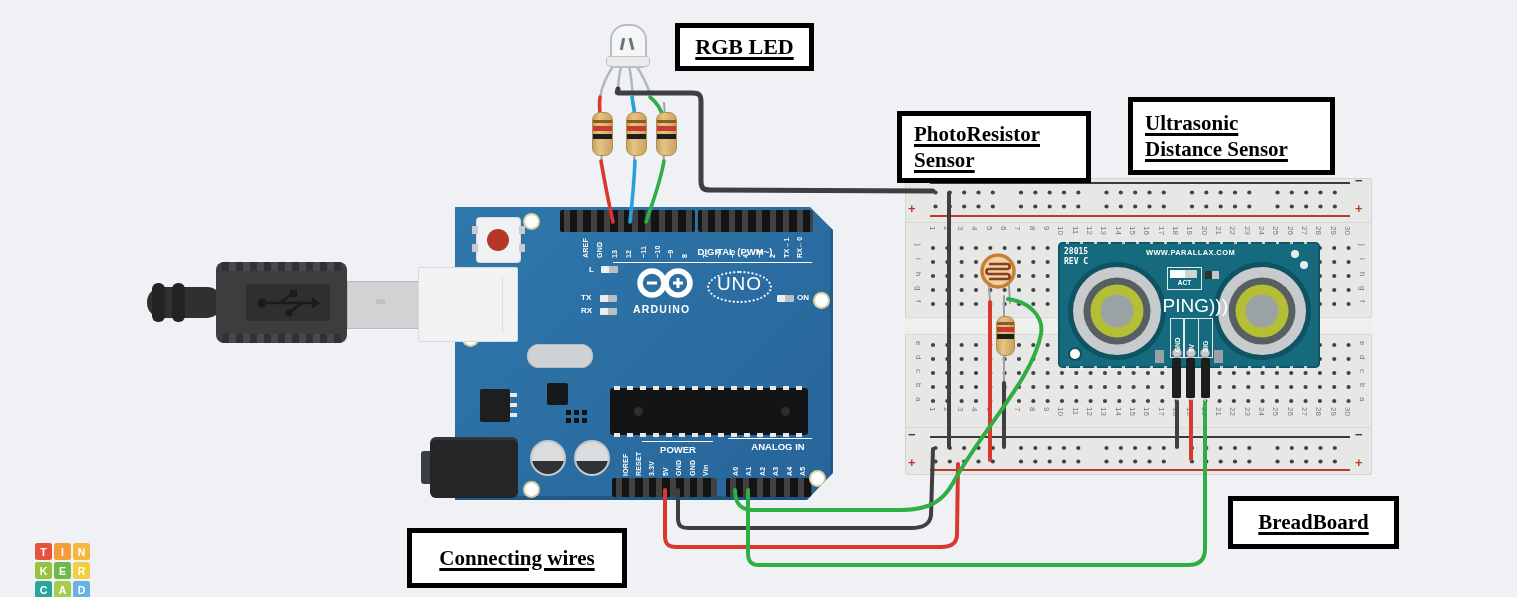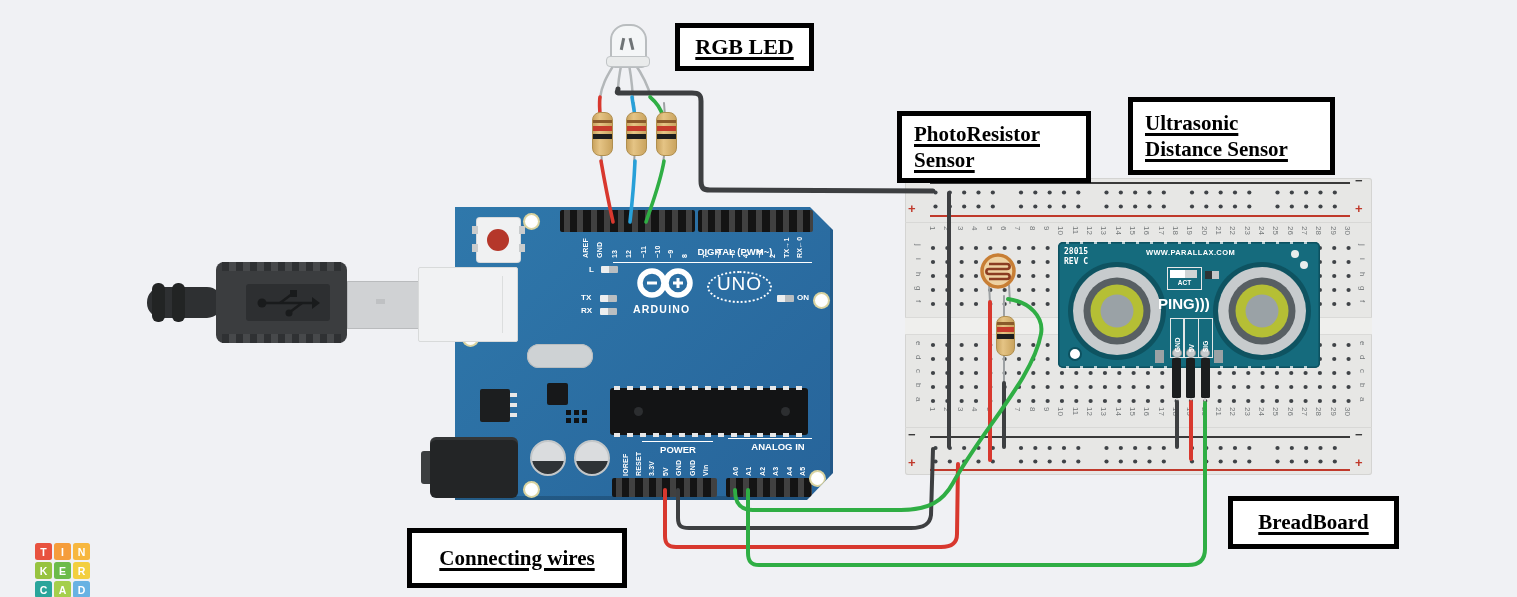--- a/index.html
+++ b/index.html
@@ -774,21 +774,21 @@
     <div class="abs" style="left:6px;top:5px;color:#fff;font-family:'DejaVu Sans Mono',monospace;font-weight:bold;font-size:8px;line-height:1.25">
       <div>28015</div>
       <div>REV C</div>
     </div>
     <div class="abs" style="left:80px;top:6px;width:105px;text-align:center;color:#fff;font-size:7.5px;font-weight:bold;letter-spacing:.4px">WWW.PARALLAX.COM</div>
     <div class="abs" style="left:109px;top:25px;width:33px;height:21px;border:1.2px solid #e8e8e8">
       <div class="abs" style="left:2px;top:2px;width:27px;height:8px;background:linear-gradient(90deg,#fff 0 55%,#cfd3d4 55%)"></div>
       <div class="abs" style="left:0;top:11px;width:33px;text-align:center;color:#fff;font-size:6.5px;font-weight:bold">ACT</div>
     </div>
     <div class="abs" style="left:147px;top:29px;width:14px;height:8px;background:linear-gradient(90deg,#2e3436 0 50%,#c3c7c9 50%)"></div>
-    <div class="abs" style="left:100px;top:53px;width:70px;text-align:left;color:#fff;font-size:15px;font-weight:bold;white-space:nowrap">PING)))</div>
+    <div class="abs" style="left:100px;top:53px;width:70px;text-align:right;color:#fff;font-size:19px;font-weight:normal;white-space:nowrap">PING)))</div>
     <div class="pinbox" style="left:111.6px;top:76px"></div>
     <div class="pinbox" style="left:126px;top:76px"></div>
     <div class="pinbox" style="left:140.4px;top:76px"></div>
     <div class="spad" style="left:113.6px;top:106px"></div>
     <div class="spad" style="left:127.9px;top:106px"></div>
     <div class="spad" style="left:142.3px;top:106px"></div>
     <div class="abs" style="left:97px;top:108px;width:9px;height:13px;background:#9aa2a5"></div>
     <div class="abs" style="left:156px;top:108px;width:9px;height:13px;background:#9aa2a5"></div>
     <div class="spin" style="left:114px;top:116px"></div>
     <div class="spin" style="left:128.4px;top:116px"></div>

